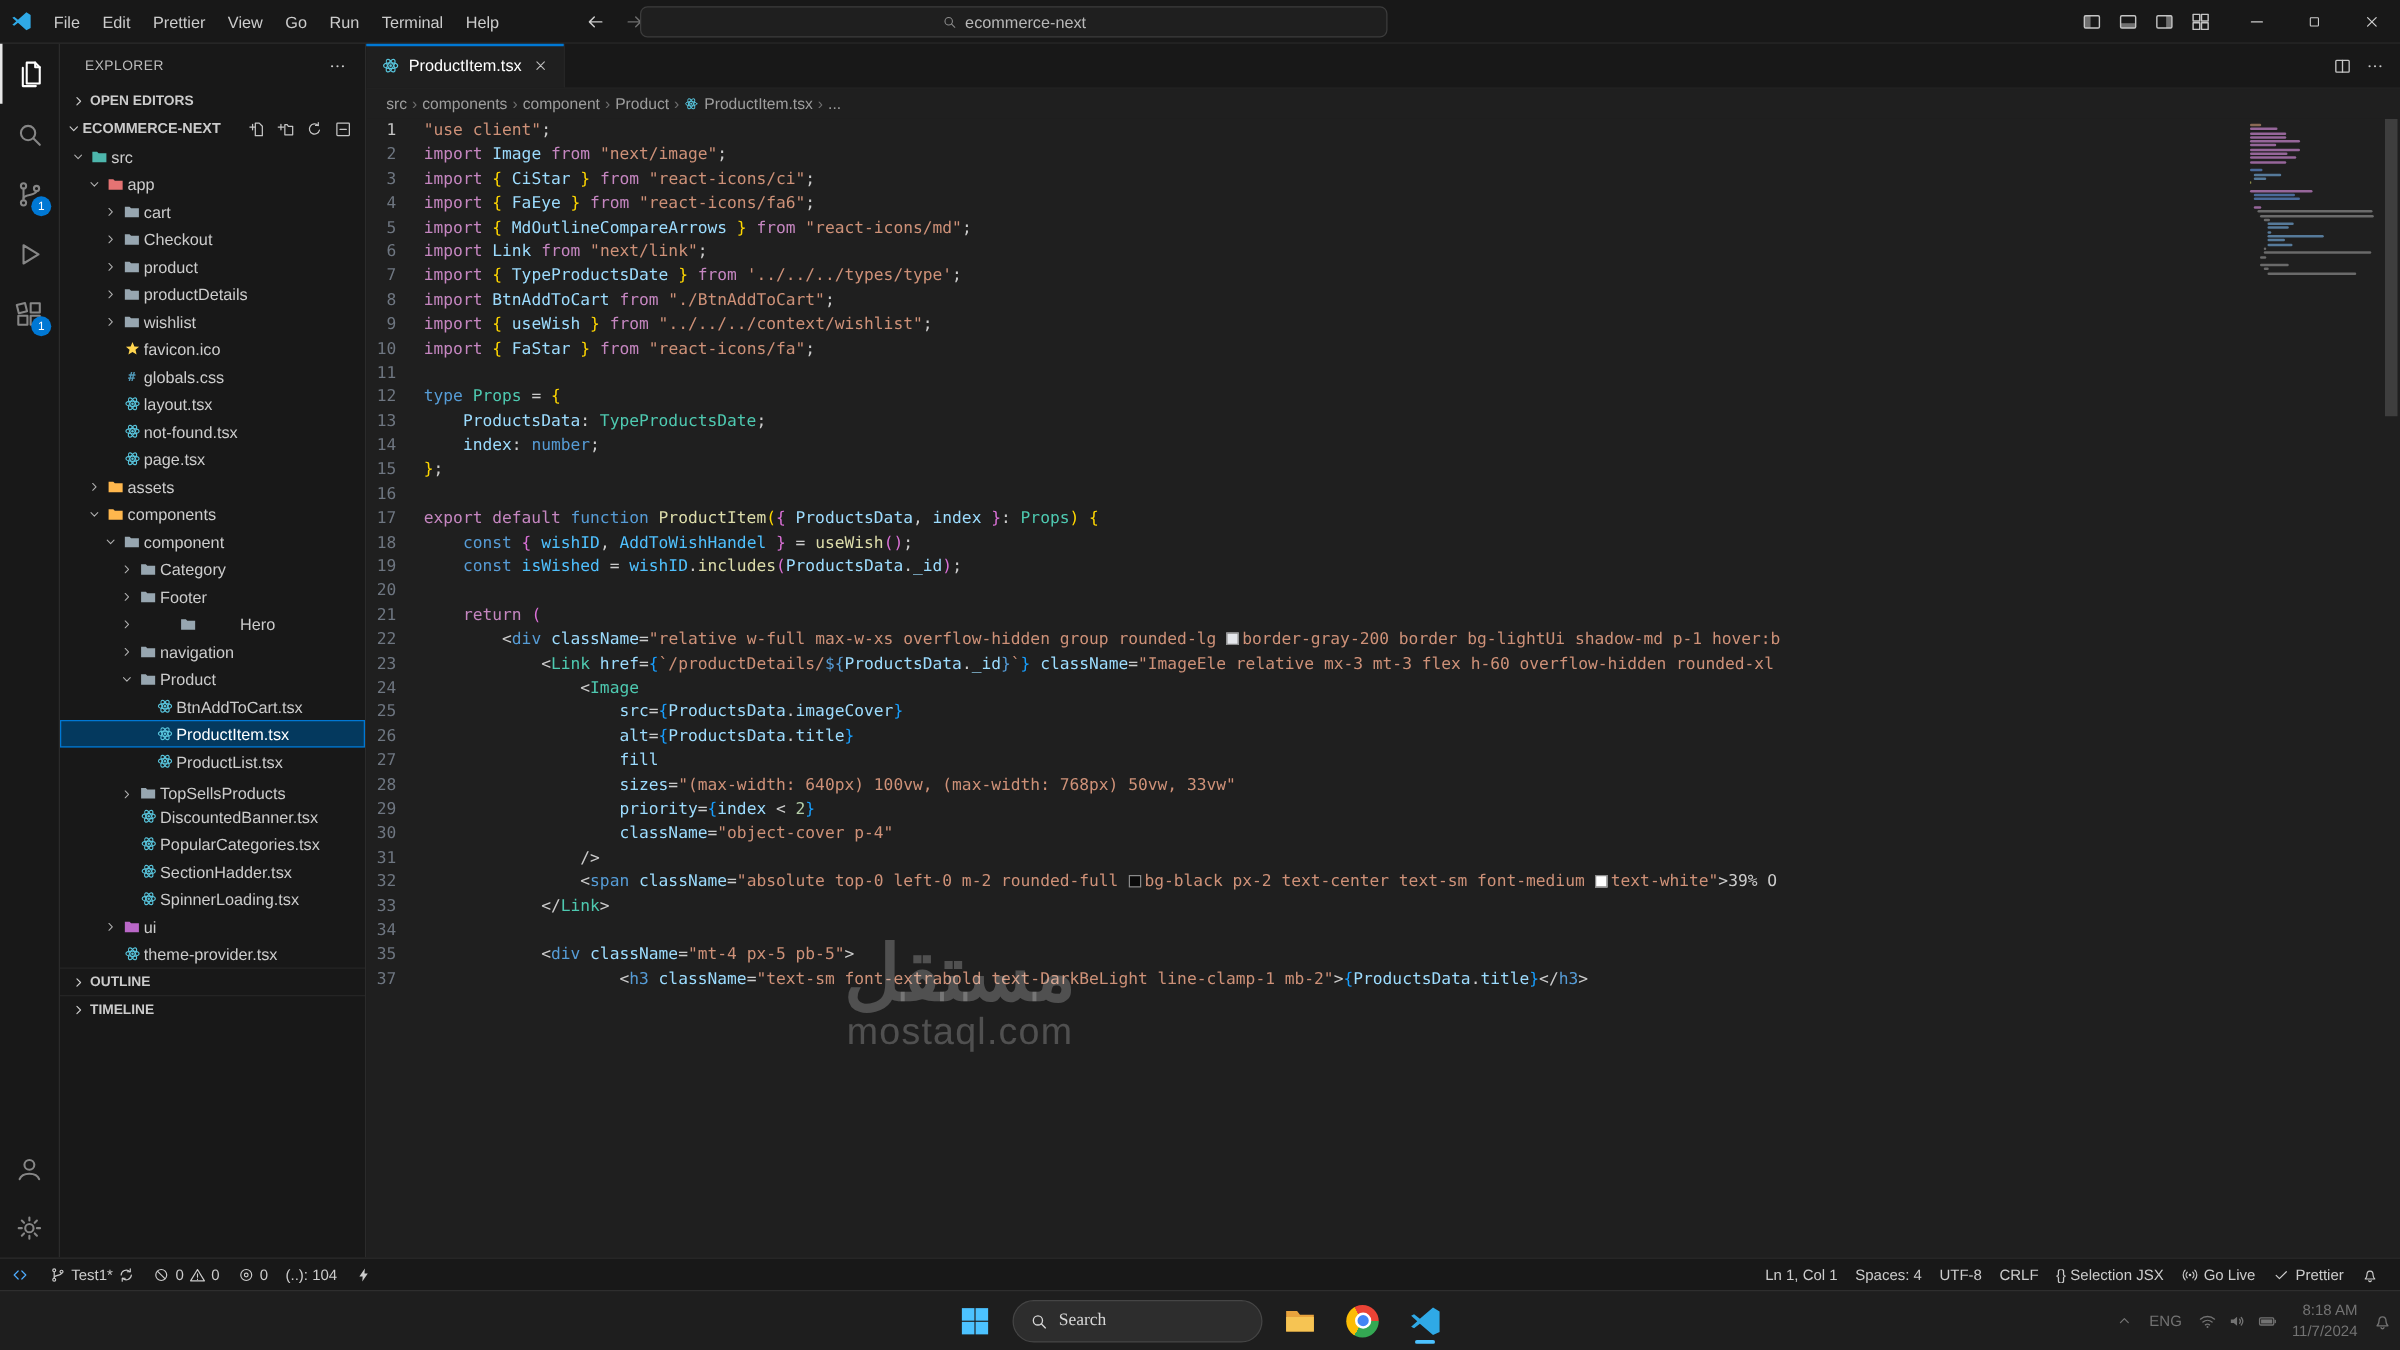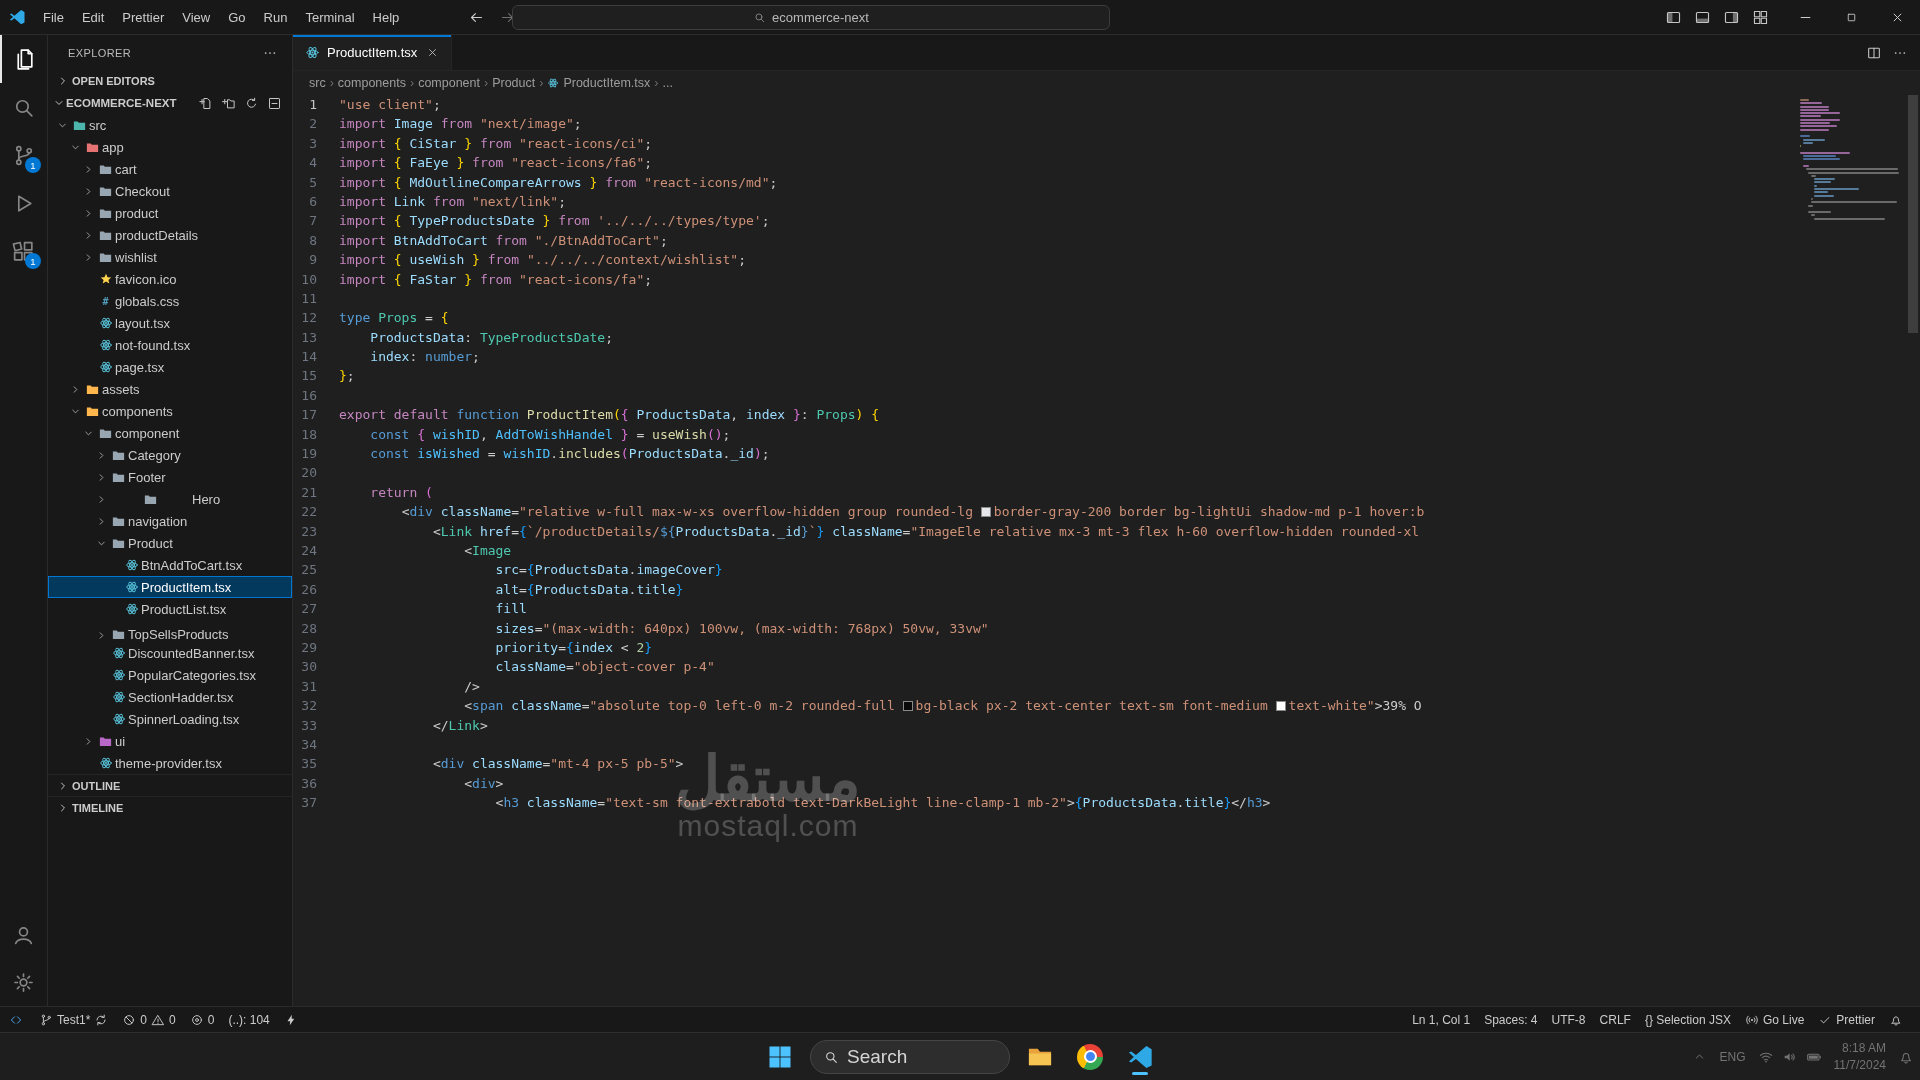--- a/index.html
+++ b/index.html
@@ -82,21 +82,21 @@
   .statusbar { height:26px; background:#181818; border-top:1px solid #2b2b2b; display:flex; justify-content:space-between; align-items:center; font-size:12px; color:#cccccc; padding:0 10px 0 0; flex:none; }
   .sb-side { display:flex; align-items:center; height:100%; }
   .sb-item { display:flex; align-items:center; gap:4px; padding:0 7px; height:100%; }
   .sb-remote { color:#4daafc; padding:0 9px; }
 
   
   .taskbar { height:48px; background:#1e1e1e; border-top:1px solid #2e2e2e; display:flex; align-items:center; position:relative; flex:none; }
   .tb-center { position:absolute; left:50%; transform:translateX(-50%); display:flex; align-items:center; gap:10px; }
   .tb-icon { width:40px; height:40px; border-radius:6px; display:flex; align-items:center; justify-content:center; position:relative; }
   .tb-icon.active::after { content:""; position:absolute; bottom:2px; left:12px; right:12px; height:3px; border-radius:2px; background:#4cc2ff; }
-  .tb-search { height:34px; background:#2d2d2d; border:1px solid #454545; border-radius:17px; display:flex; align-items:center; gap:8px; padding:0 16px 0 12px; width:200px; color:#d6d6d6; font-size:19px; }
+  .tb-search { height:34px; background:#2d2d2d; border:1px solid #454545; border-radius:17px; display:flex; align-items:center; gap:8px; padding:0 16px 0 12px; width:200px; color:#d6d6d6; font-size:14px;font-family:Liberation Serif, serif; }
   .tb-tray { position:absolute; right:6px; display:flex; align-items:center; gap:12px; color:#737373; font-size:12px; }
   .tray-ic { display:flex; align-items:center; gap:8px; }
   .tb-clock { text-align:right; line-height:1.35; }
   .chrome-icon { width:26px; height:26px; border-radius:50%; background:conic-gradient(from -30deg,#ea4335 0 120deg,#34a853 0 240deg,#fbbc05 0 360deg); position:relative; display:inline-block; }
   .chrome-icon::after { content:""; position:absolute; inset:6.5px; border-radius:50%; background:#4285f4; border:2.5px solid #fff; }
 
   
   .watermark { position:absolute; left:548px; top:742px; width:440px; text-align:center; color:rgba(255,255,255,.22); z-index:30; pointer-events:none; }
   .wm-title { font-size:62px; font-weight:bold; }
   .wm-sub { font-size:30px; letter-spacing:1px; margin-top:-6px; }
@@ -1057,24 +1057,20 @@
               <span class="ln" data-name="line-number">33</span>
               <span class="lb" data-name="line-content"><span class="tk-p">            </span><span class="tk-p">&lt;/</span><span class="tk-ty">Link</span><span class="tk-p">&gt;</span></span>
             </div>
             <div class="code-line" data-name="code-line-34">
               <span class="ln" data-name="line-number">34</span>
               <span class="lb" data-name="line-content"></span>
             </div>
             <div class="code-line" data-name="code-line-35">
               <span class="ln" data-name="line-number">35</span>
               <span class="lb" data-name="line-content"><span class="tk-p">            </span><span class="tk-p">&lt;</span><span class="tk-bl">div</span><span class="tk-p"> </span><span class="tk-id">className</span><span class="tk-p">=</span><span class="tk-st">"mt-4 px-5 pb-5"</span><span class="tk-p">&gt;</span></span>
-            </div>
-            <div class="code-line" data-name="code-line-36">
-              <span class="ln" data-name="line-number">36</span>
-              <span class="lb" data-name="line-content"><span class="tk-p">                </span><span class="tk-p">&lt;</span><span class="tk-bl">div</span><span class="tk-p">&gt;</span></span>
             </div>
             <div class="code-line" data-name="code-line-37">
               <span class="ln" data-name="line-number">37</span>
               <span class="lb" data-name="line-content"><span class="tk-p">                    </span><span class="tk-p">&lt;</span><span class="tk-bl">h3</span><span class="tk-p"> </span><span class="tk-id">className</span><span class="tk-p">=</span><span class="tk-st">"text-sm font-extrabold text-DarkBeLight line-clamp-1 mb-2"</span><span class="tk-p">&gt;</span><span class="tk-b3">{</span><span class="tk-id">ProductsData</span><span class="tk-p">.</span><span class="tk-id">title</span><span class="tk-b3">}</span><span class="tk-p">&lt;/</span><span class="tk-bl">h3</span><span class="tk-p">&gt;</span></span>
             </div>
           </div>
         <div class="minimap" data-name="minimap">
             <div class="mm-line" data-name="minimap-line" style="margin-left: 0px; width: 9.36px; background: rgb(138, 106, 85);"></div>
             <div class="mm-line" data-name="minimap-line" style="margin-left: 0px; width: 22.32px; background: rgb(150, 102, 154);"></div>
             <div class="mm-line" data-name="minimap-line" style="margin-left: 0px; width: 28.8px; background: rgb(150, 102, 154);"></div>

